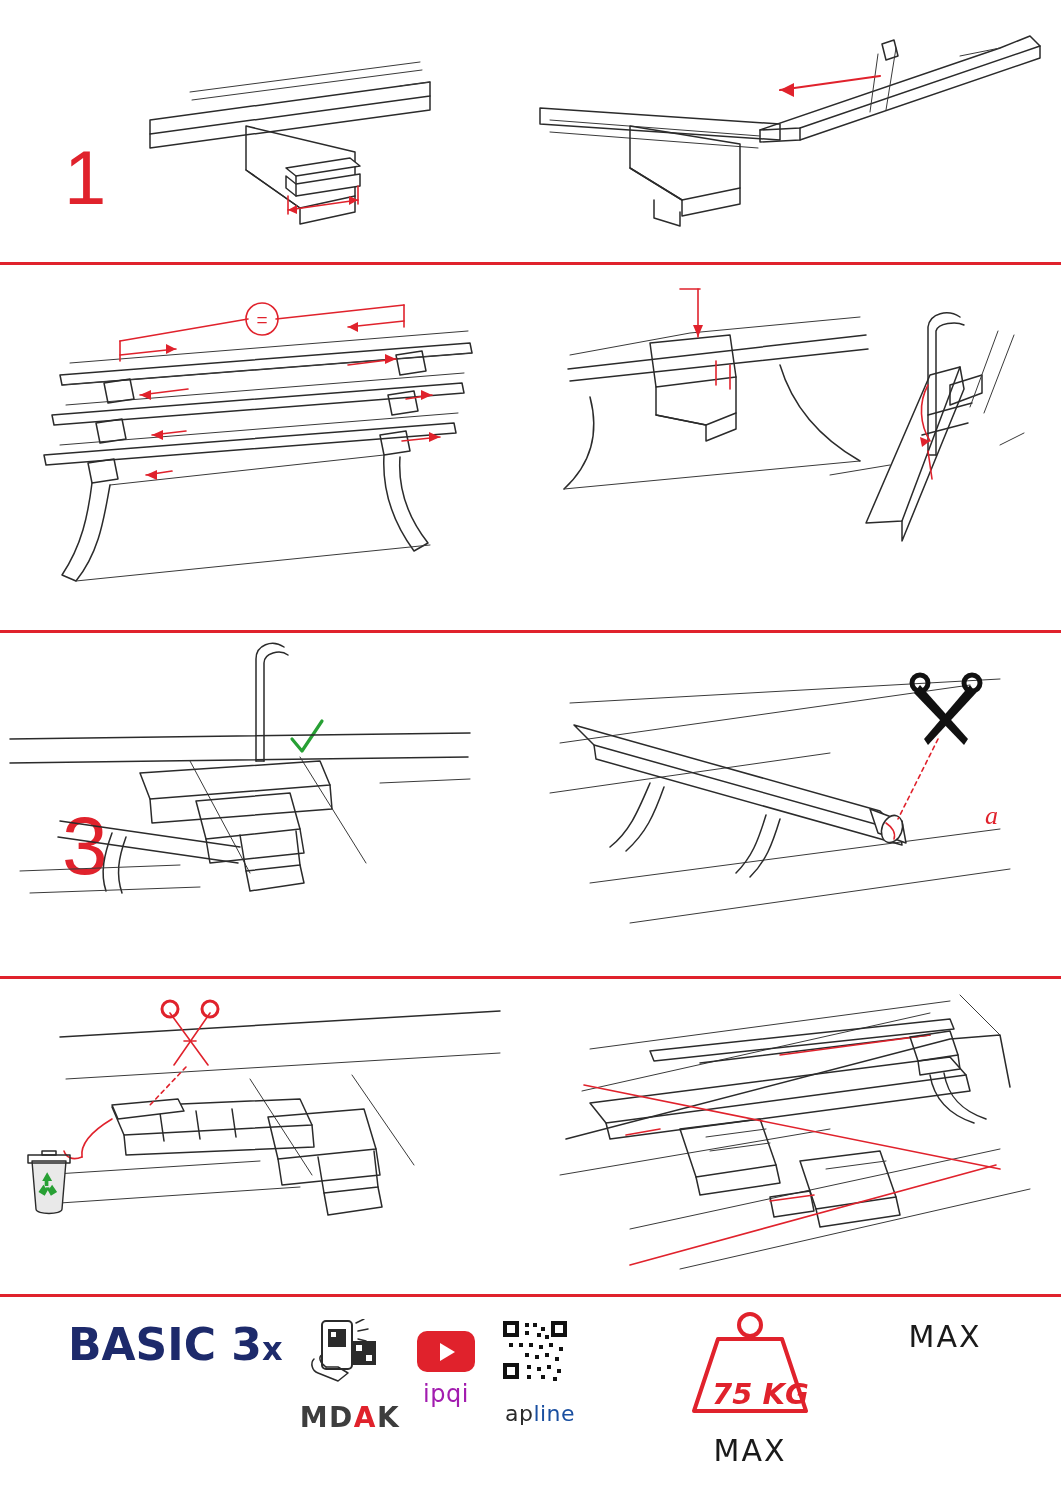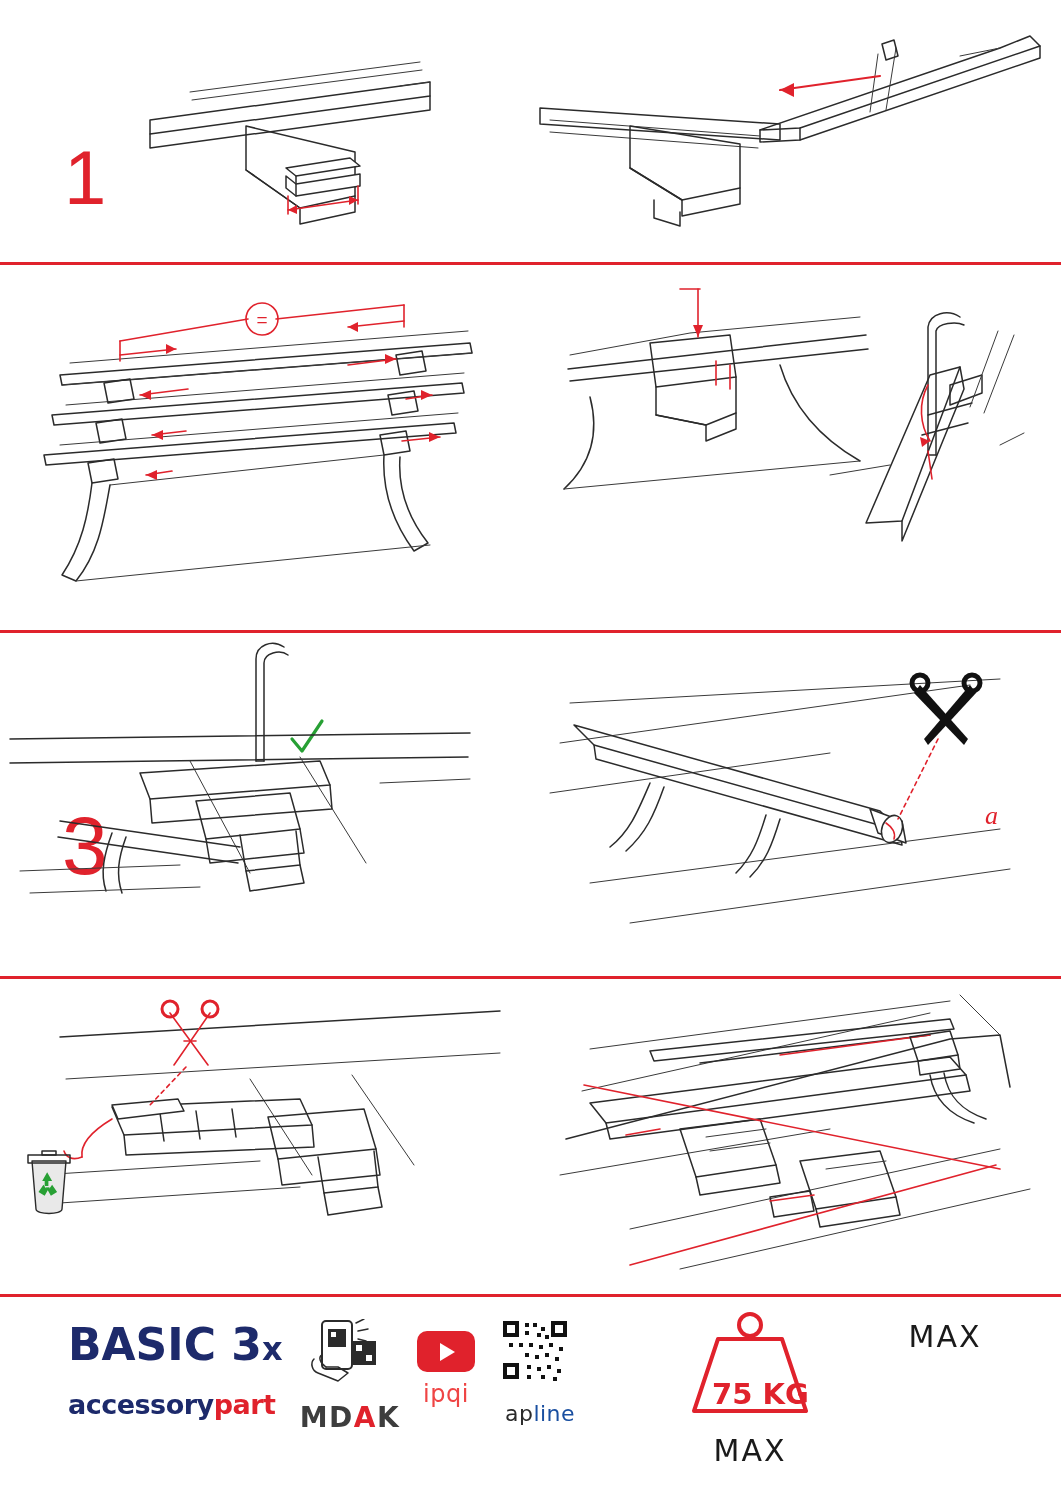--- a/index.html
+++ b/index.html
@@ -127,21 +127,21 @@
   .logo-cap {
     font-family: "DejaVu Sans", sans-serif;
     font-size: 28px;
     color: #3d3d3d;
     letter-spacing: 0.5px;
     margin-top: 8px;
     white-space: nowrap;
   }
   .logo-cap .red { color: #e0222c; }
   .logo-cap.mdak { font-weight: bold; letter-spacing: 1.5px; }
-  .logo-cap.ipqi { color: #ef4444; font-size: 24px; }
+  .logo-cap.ipqi { color: #a21caf; font-size: 24px; }
   .logo-cap.apline { font-size: 22px; color: #2b2b2b; }
   .logo-cap.apline .blue { color: #1a4fa0; }
 
   #cell-mdak { left: 290px; top: 22px; width: 120px; }
   #cell-yt    { left: 398px; top: 22px; width: 96px; }
   #cell-qr    { left: 480px; top: 22px; width: 120px; }
 
   .yt-badge {
     width: 58px; height: 41px;
     background: #e0222c;
@@ -169,20 +169,21 @@
   }
   .kgtxt {
     position: absolute;
     font-family: "DejaVu Sans", sans-serif;
     font-weight: bold;
     font-size: 29px;
     color: #e0222c;
     left: 52px;
     top: 66px;
     white-space: nowrap;
+    font-style: italic;
   }
 </style>
 </head>
 <body>
 
 <div class="sheet">
 
   <div class="panel" id="panel-1">
     <svg class="art" width="530" height="262" viewBox="0 0 530 262">
       <g>
@@ -495,23 +496,20 @@
 
   </div>
 
   <div class="rule r4"></div>
 
   <div class="footer">
 
     <div class="brand-block">
       <div class="brand-basic">
         <span>BASIC 3</span><span class="x">x</span>
-      </div>
-      <div class="brand-accessory">
-        <span>accessory</span><span class="part">part</span>
       </div>
     </div>
 
     <div class="logo-cell" id="cell-mdak">
       <svg width="84" height="70" viewBox="0 0 84 70">
         <rect x="14" y="2" width="30" height="48" rx="4" fill="#fff" stroke="#2b2b2b" stroke-width="2"></rect>
         <rect x="20" y="10" width="18" height="18" fill="#2b2b2b"></rect>
         <rect x="23" y="13" width="5" height="5" fill="#fff"></rect>
         <path class="ln" d="M6 40 C 2 44, 4 52, 10 54 L 30 62 L 40 54 L 30 48 L 18 48"></path>
         <path class="ln" d="M18 48 C 12 44, 10 38, 14 36"></path>

